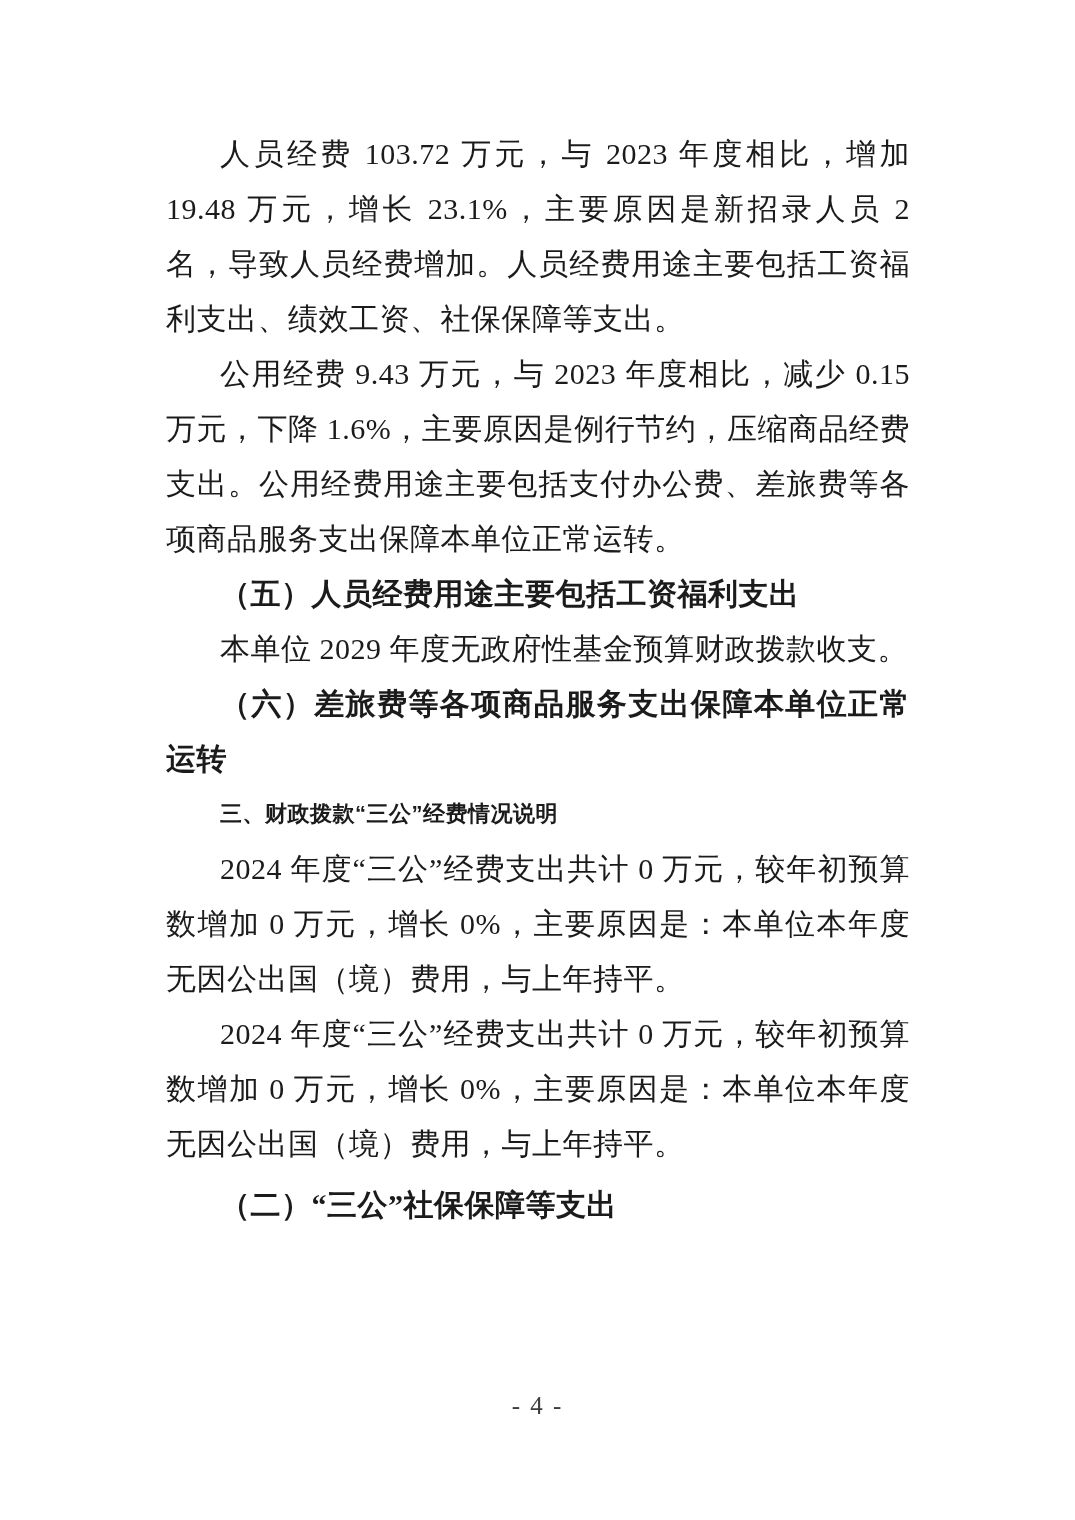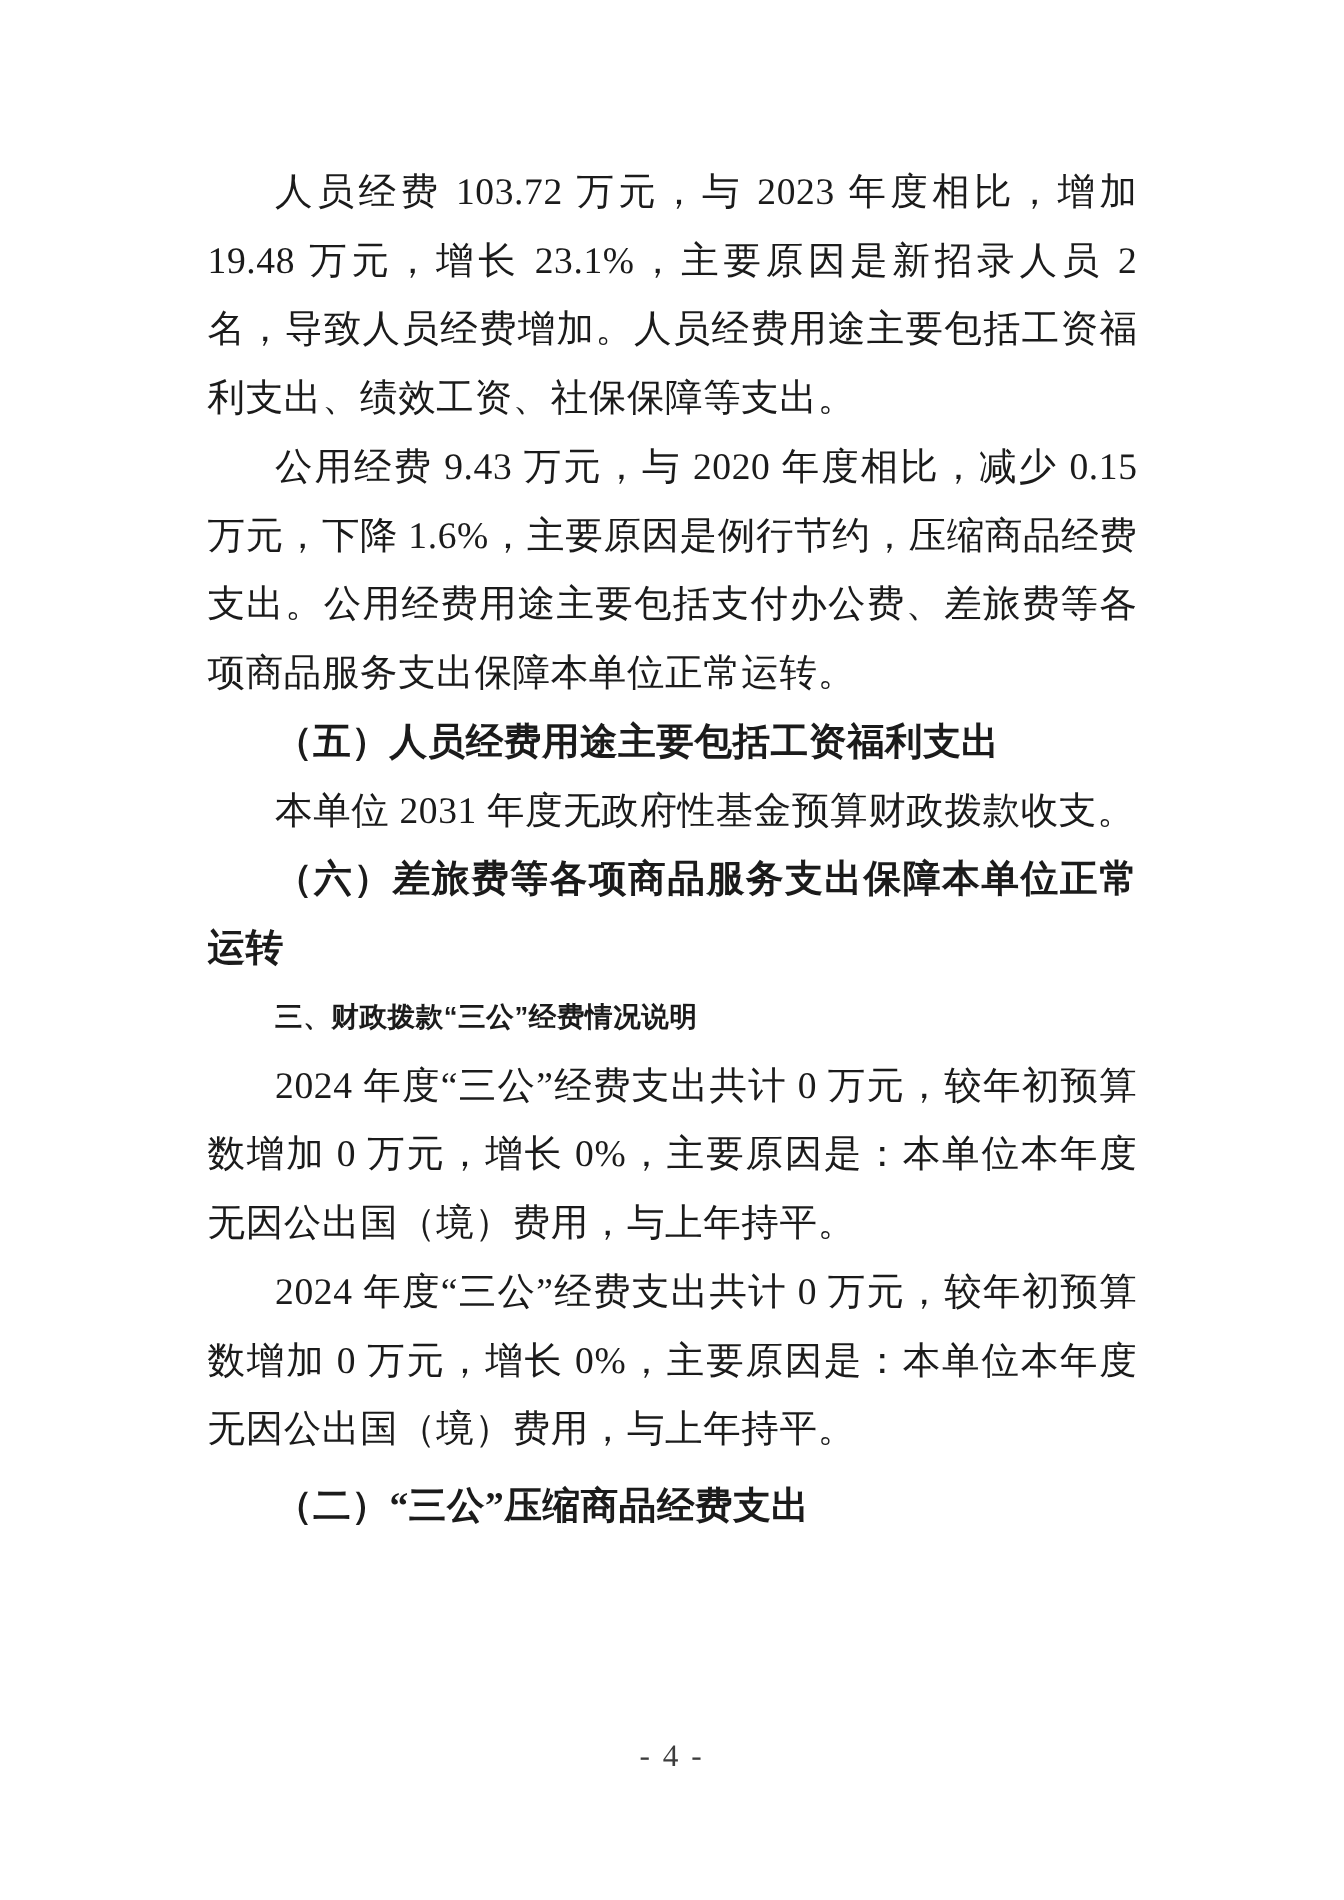--- a/index.html
+++ b/index.html
@@ -58,35 +58,35 @@
     letter-spacing: 2px;
   }
 </style>
 </head>
 <body>
 
 <div class="page">
   <div class="content">
     <p class="para">人员经费 103.72 万元，与 2023 年度相比，增加 19.48 万元，增长 23.1%，主要原因是新招录人员 2 名，导致人员经费增加。人员经费用途主要包括工资福利支出、绩效工资、社保保障等支出。</p>
 
-    <p class="para">公用经费 9.43 万元，与 2020 年度相比，减少 0.15 万元，下降 1.6%，主要原因是例行节约，压缩商品经费支出。公用经费用途主要包括支付办公费、差旅费等各项商品服务支出保障本单位正常运转。</p>
+    <p class="para">公用经费 9.43 万元，与 2023 年度相比，减少 0.15 万元，下降 1.6%，主要原因是例行节约，压缩商品经费支出。公用经费用途主要包括支付办公费、差旅费等各项商品服务支出保障本单位正常运转。</p>
 
     <p class="h-serif">（五）人员经费用途主要包括工资福利支出</p>
 
-    <p class="para">本单位 2031 年度无政府性基金预算财政拨款收支。</p>
+    <p class="para">本单位 2029 年度无政府性基金预算财政拨款收支。</p>
 
     <p class="h-serif">（六）差旅费等各项商品服务支出保障本单位正常运转</p>
 
 
     <p class="h-sans">三、财政拨款“三公”经费情况说明</p>
 
     <p class="para">2024 年度“三公”经费支出共计 0 万元，较年初预算数增加 0 万元，增长 0%，主要原因是：本单位本年度无因公出国（境）费用，与上年持平。</p>
 
 
     <p class="para">2024 年度“三公”经费支出共计 0 万元，较年初预算数增加 0 万元，增长 0%，主要原因是：本单位本年度无因公出国（境）费用，与上年持平。</p>
 
-    <p class="h-serif h-last">（二）“三公”压缩商品经费支出</p>
+    <p class="h-serif h-last">（二）“三公”社保保障等支出</p>
   </div>
 
   <div class="footer">
     <span>- 4 -</span>
   </div>
 </div>
 
 </body></html>

